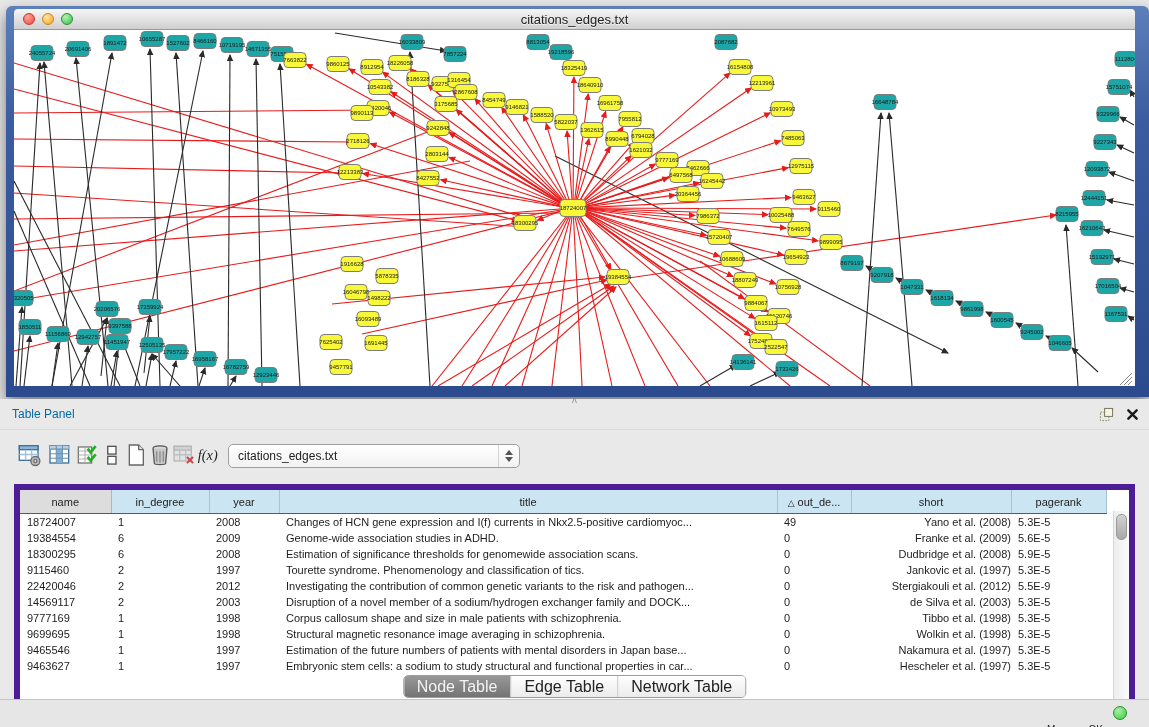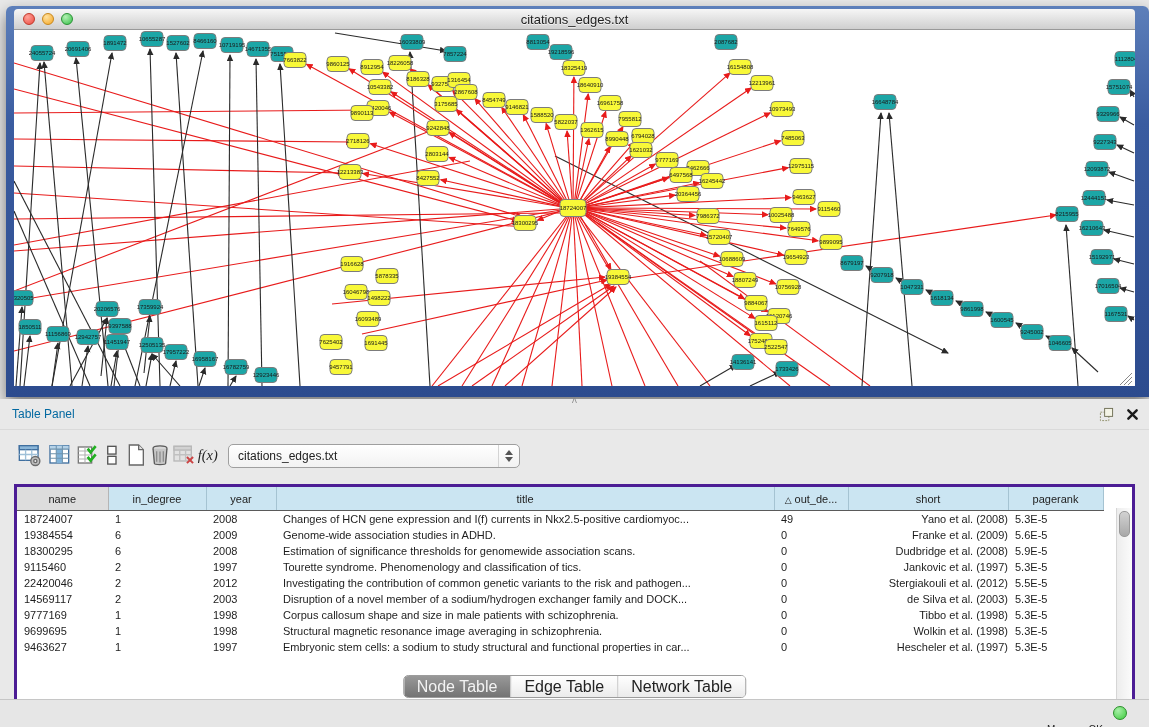--- a/index.html
+++ b/index.html
@@ -38,21 +38,21 @@
   .combo{position:absolute;left:228px;top:14px;width:292px;height:24px;box-sizing:border-box;
          background:linear-gradient(#ffffff,#f2f2f2);border:1px solid #9f9f9f;border-radius:5px;
          display:flex;align-items:center}
   .combo-text{flex:1;font-size:12px;color:#222;padding-left:9px;white-space:nowrap;overflow:hidden}
   .combo-arrows{width:20px;height:100%;border-left:1px solid #d4d4d4;display:flex;flex-direction:column;
                 align-items:center;justify-content:center;gap:2px}
   .arr-up{width:0;height:0;border-left:4px solid transparent;border-right:4px solid transparent;border-bottom:5px solid #555}
   .arr-dn{width:0;height:0;border-left:4px solid transparent;border-right:4px solid transparent;border-top:5px solid #555}
 
   .table-wrap{position:absolute;left:14px;top:85px;width:1121px;height:237px;box-sizing:border-box;
-              background:#fff;border:3px solid #4c1d95}
+              background:#fff;border:6px solid #4c1d95}
   table.grid{border-collapse:collapse;table-layout:fixed;width:1086px;font-size:11px;color:#1d1d1d}
   table.grid th{height:21px;font-weight:normal;font-size:11px;color:#222;text-align:center;
                 background:#cbe5f2;border-right:1px solid #a5c3d2;border-bottom:1px solid #5a5a5a;
                 overflow:hidden;white-space:nowrap}
   table.grid th.first{background:#dddddd;border-right:1px solid #b5b5b5}
   table.grid td{height:16px;padding:0 0 0 7px;white-space:nowrap;overflow:hidden;border:0}
   td.c-center{text-align:right;padding:0}
   .sort-tri{font-size:9px;margin-right:3px}
   .vscroll{position:absolute;right:0;top:21px;bottom:0;width:15px;
            background:linear-gradient(90deg,#ededed,#fbfbfb);border-left:1px solid #d6d6d6}
@@ -839,21 +839,21 @@
             <td class="c-center">Jankovic et al. (1997)</td>
             <td>5.3E-5</td>
           </tr>
           <tr>
             <td>22420046</td>
             <td>2</td>
             <td>2012</td>
             <td>Investigating the contribution of common genetic variants to the risk and pathogen...</td>
             <td>0</td>
             <td class="c-center">Stergiakouli et al. (2012)</td>
-            <td>5.5E-5</td>
+            <td>5.5E-9</td>
           </tr>
           <tr>
             <td>14569117</td>
             <td>2</td>
             <td>2003</td>
             <td>Disruption of a novel member of a sodium/hydrogen exchanger family and DOCK...</td>
             <td>0</td>
             <td class="c-center">de Silva et al. (2003)</td>
             <td>5.3E-5</td>
           </tr>
@@ -869,20 +869,29 @@
           <tr>
             <td>9699695</td>
             <td>1</td>
             <td>1998</td>
             <td>Structural magnetic resonance image averaging in schizophrenia.</td>
             <td>0</td>
             <td class="c-center">Wolkin et al. (1998)</td>
             <td>5.3E-5</td>
           </tr>
           <tr>
+            <td>9465546</td>
+            <td>1</td>
+            <td>1997</td>
+            <td>Estimation of the future numbers of patients with mental disorders in Japan base...</td>
+            <td>0</td>
+            <td class="c-center">Nakamura et al. (1997)</td>
+            <td>5.3E-5</td>
+          </tr>
+          <tr>
             <td>9463627</td>
             <td>1</td>
             <td>1997</td>
             <td>Embryonic stem cells: a sodium to study structural and functional properties in car...</td>
             <td>0</td>
             <td class="c-center">Hescheler et al. (1997)</td>
             <td>5.3E-5</td>
           </tr>
         </tbody>
     </table>

